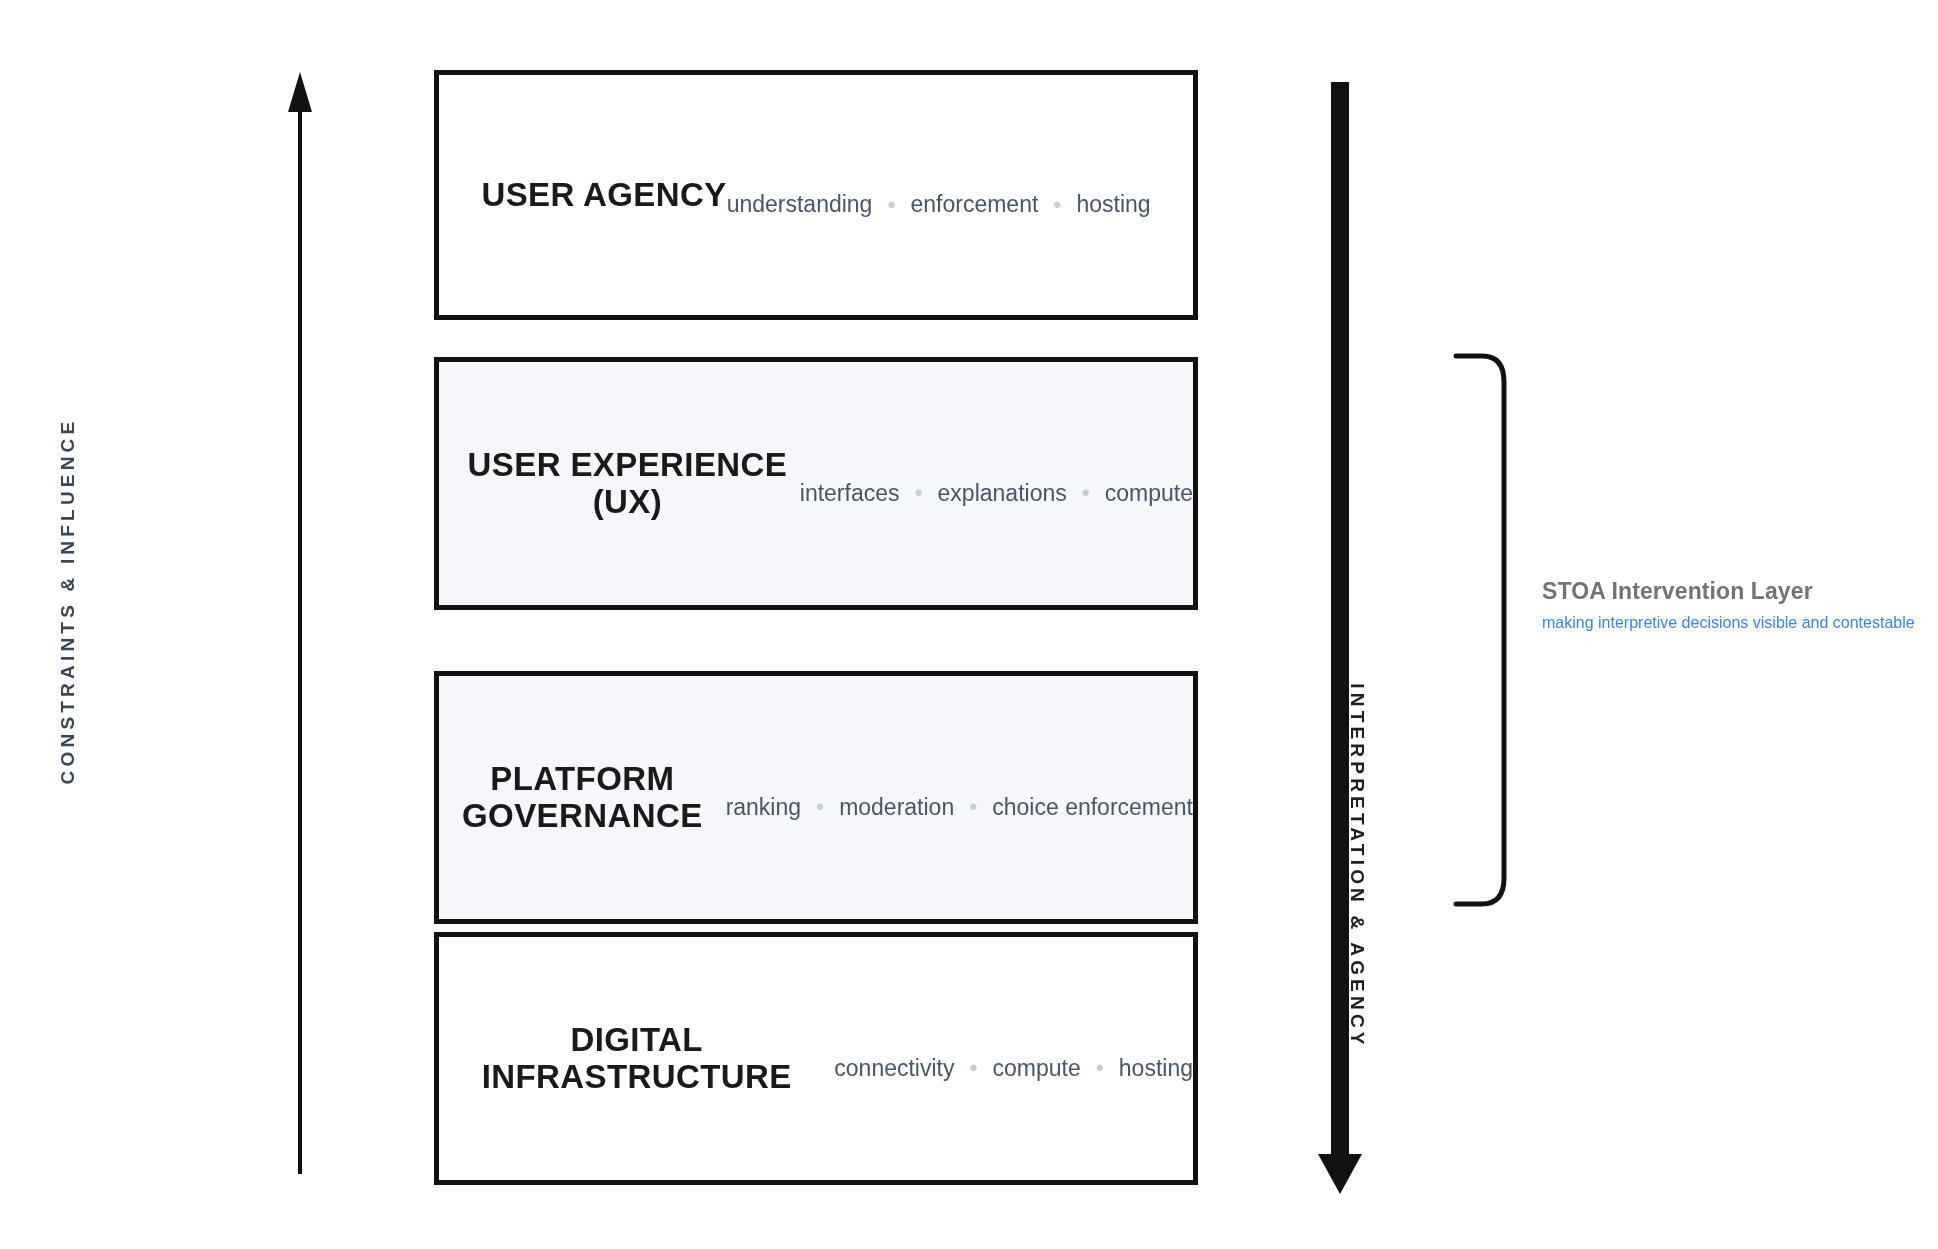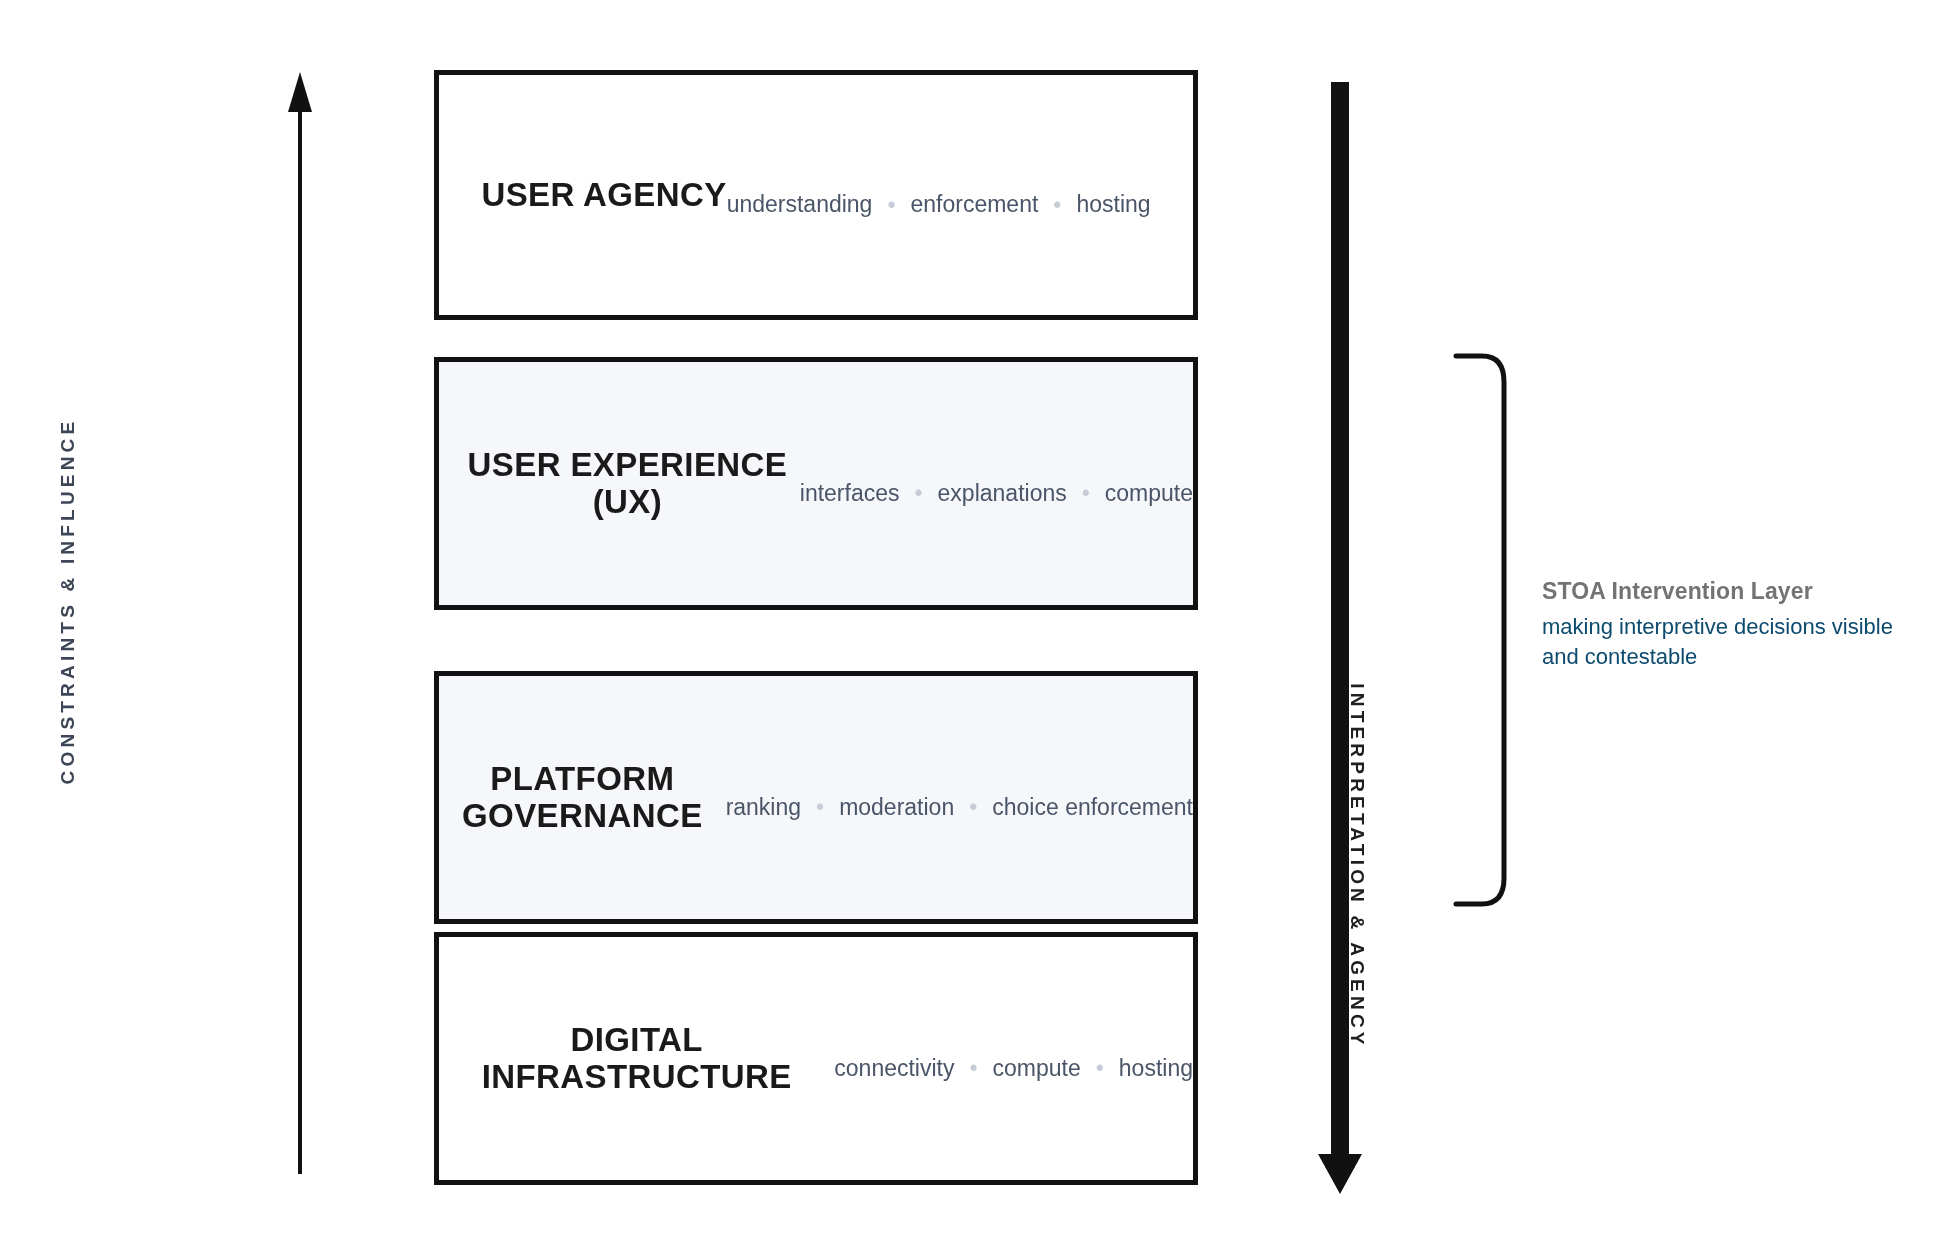--- a/index.html
+++ b/index.html
@@ -126,23 +126,23 @@
   }
   #annotation .ann-title {
     font-size: 23px;
     font-weight: 700;
     color: #737373;
     line-height: 1.35;
     letter-spacing: 0.1px;
   }
   #annotation .ann-body {
     margin-top: 5px;
-    font-size: 22px;
+    font-size: 16px;
     font-weight: 400;
-    color: #0c4a6e;
+    color: #3b82f6;
     line-height: 1.37;
   }
 </style>
 </head>
 <body>
 
 <div id="left-axis-label">CONSTRAINTS &amp; INFLUENCE</div>
 
 <svg id="left-arrow" viewBox="0 0 24 1102" xmlns="http://www.w3.org/2000/svg">
   <line x1="12" y1="1102" x2="12" y2="38" stroke="#111111" stroke-width="4"></line>

